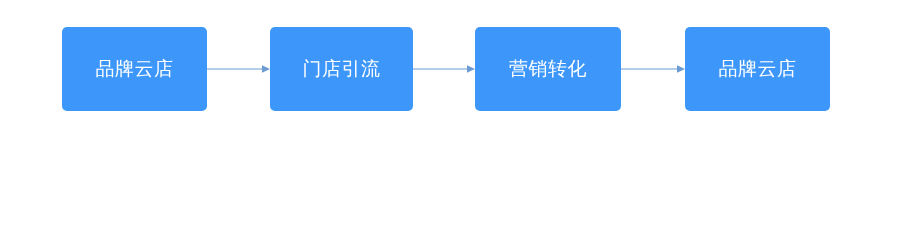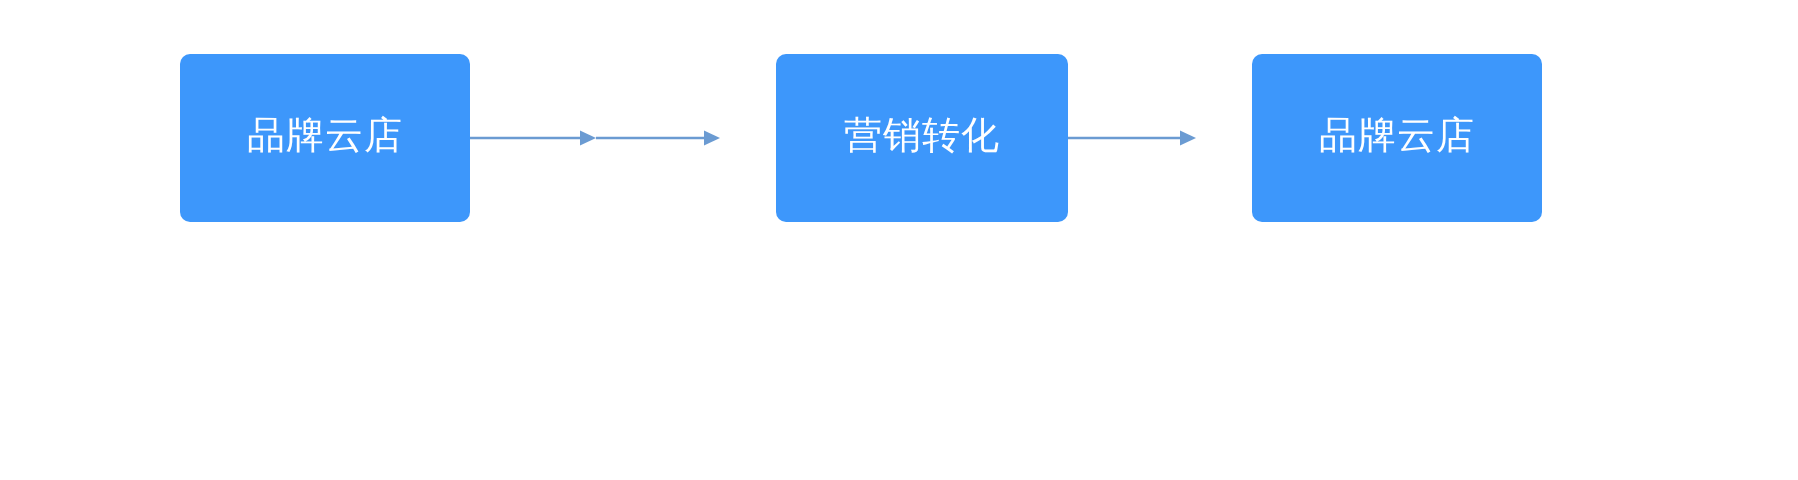--- a/index.html
+++ b/index.html
@@ -37,21 +37,20 @@
 
   .flow-node {
     flex: 0 0 auto;
     height: 84px;
     background: #3d97fb;
     border-radius: 5px;
     display: flex;
     align-items: center;
     justify-content: center;
     box-sizing: border-box;
-    margin-left: 28px;
   }
 
   .flow-node-label {
     color: #ffffff;
     font-size: 19px;
     line-height: 1;
     font-weight: 400;
     letter-spacing: 0.5px;
     white-space: nowrap;
     user-select: none;
@@ -92,20 +91,23 @@
       <span class="flow-node-label">品牌云店</span>
     </div>
 
     <div class="flow-connector conn-w-0">
       <svg viewBox="0 0 63 12" preserveAspectRatio="none">
         <line x1="0" y1="6" x2="55" y2="6" stroke="#6b9bd2" stroke-width="1.2"></line>
         <polygon points="55,2.2 63,6 55,9.8" fill="#6b9bd2"></polygon>
       </svg>
     </div>
 
+    <div class="flow-node node-w-1">
+      <span class="flow-node-label">门店引流</span>
+    </div>
 
     <div class="flow-connector conn-w-1">
       <svg viewBox="0 0 62 12" preserveAspectRatio="none">
         <line x1="0" y1="6" x2="54" y2="6" stroke="#6b9bd2" stroke-width="1.2"></line>
         <polygon points="54,2.2 62,6 54,9.8" fill="#6b9bd2"></polygon>
       </svg>
     </div>
 
     <div class="flow-node node-w-2">
       <span class="flow-node-label">营销转化</span>

